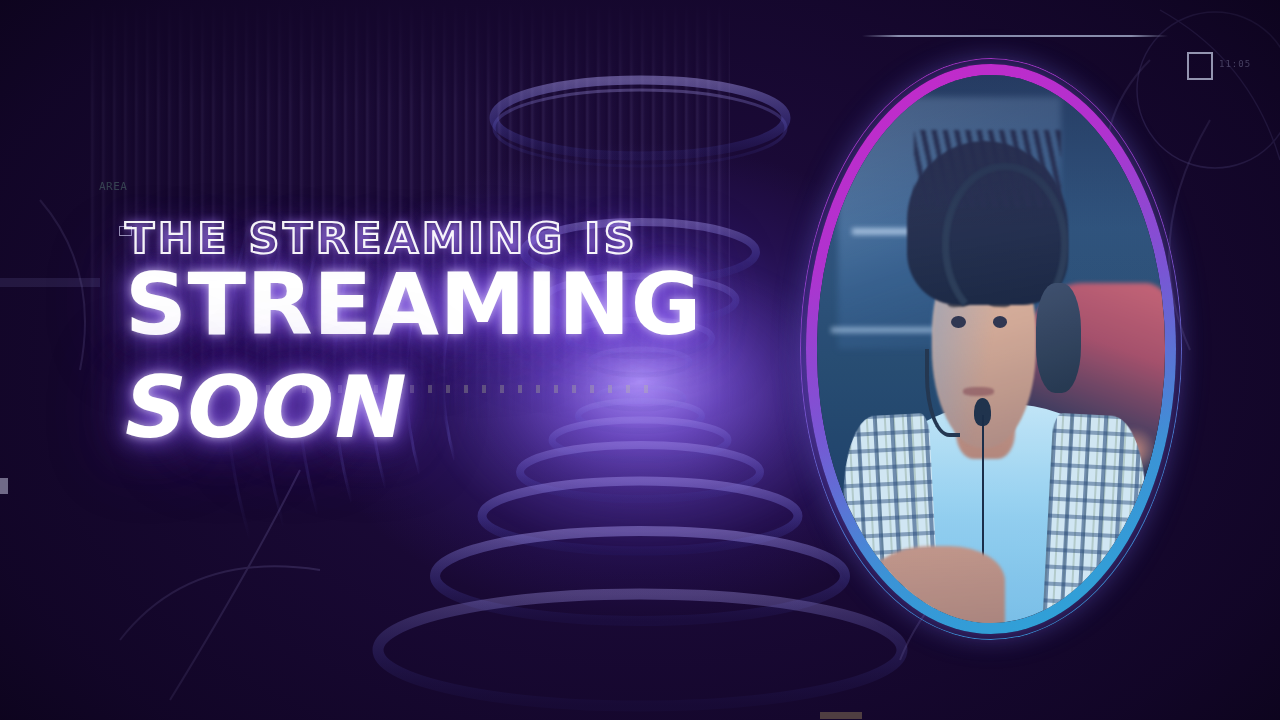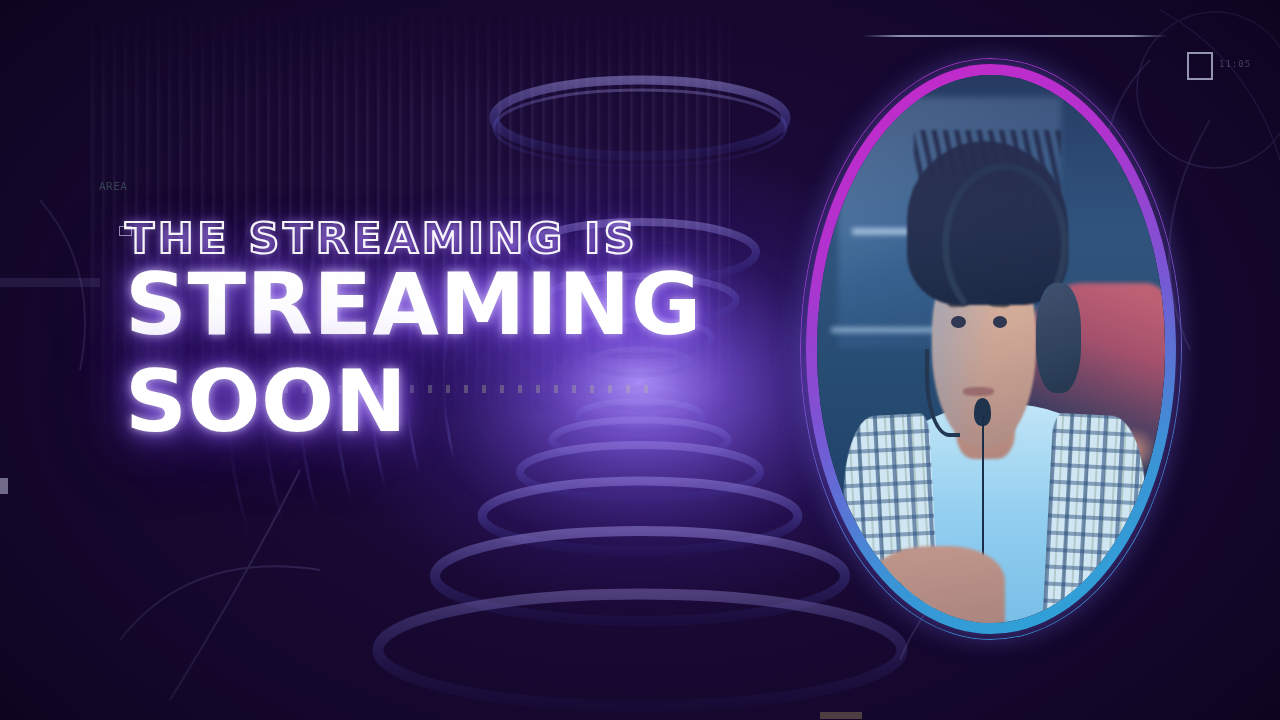--- a/index.html
+++ b/index.html
@@ -125,21 +125,21 @@
     letter-spacing: 0.5px;
     line-height: 1.03;
     color: #ffffff;
     text-shadow:
       0 0 8px rgba(255,255,255,.55),
       0 0 22px rgba(150,105,250,.95),
       0 0 46px rgba(120,70,230,.80),
       0 0 78px rgba(95,50,200,.55);
     white-space: nowrap;
   }
-  .headline.line2 { margin-top: 8px; }
+  .headline.line2 { margin-top: 14px; font-style: italic; }
 
   .subtitle-band {
     position: absolute; left: 128px; top: 510px;
     width: 562px; height: 56px;
     background: #8B7BD8;
     box-shadow: 0 0 18px rgba(130,110,220,.45);
     display: flex; align-items: center; justify-content: center;
   }
   .subtitle-text {
     font-family: "DejaVu Sans", sans-serif;

